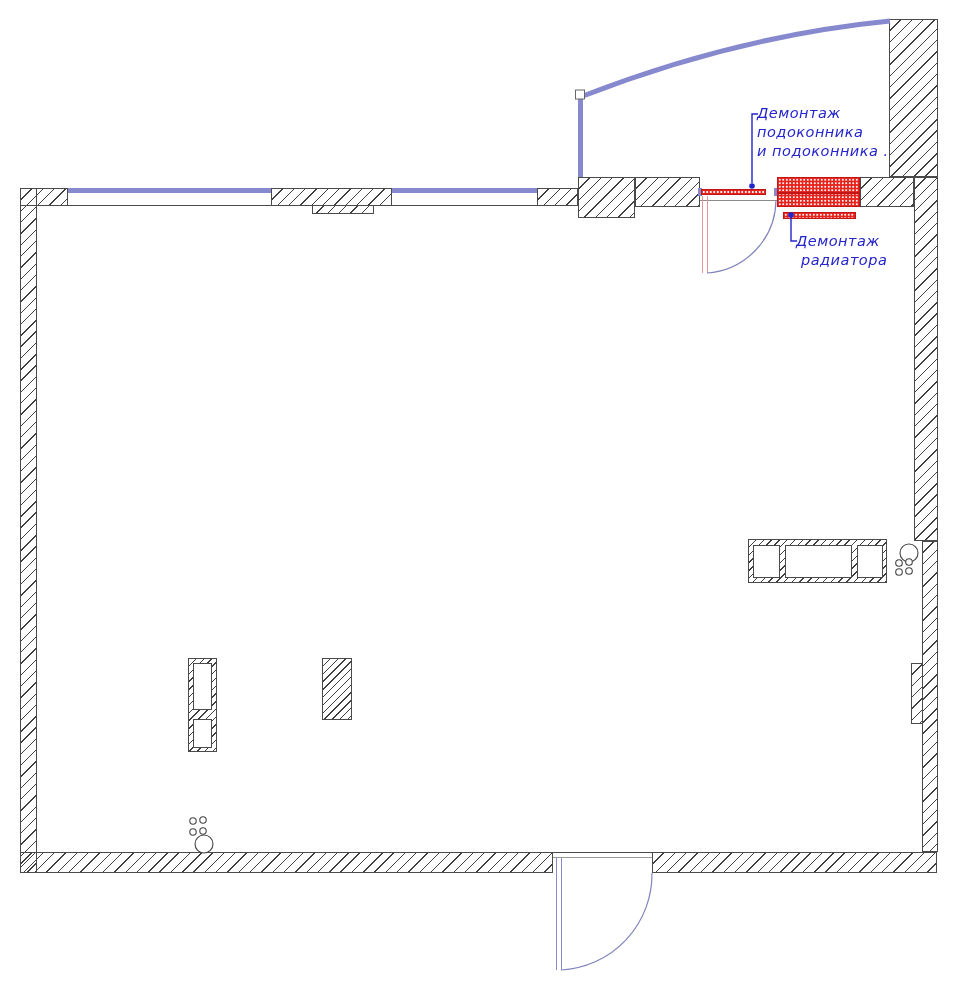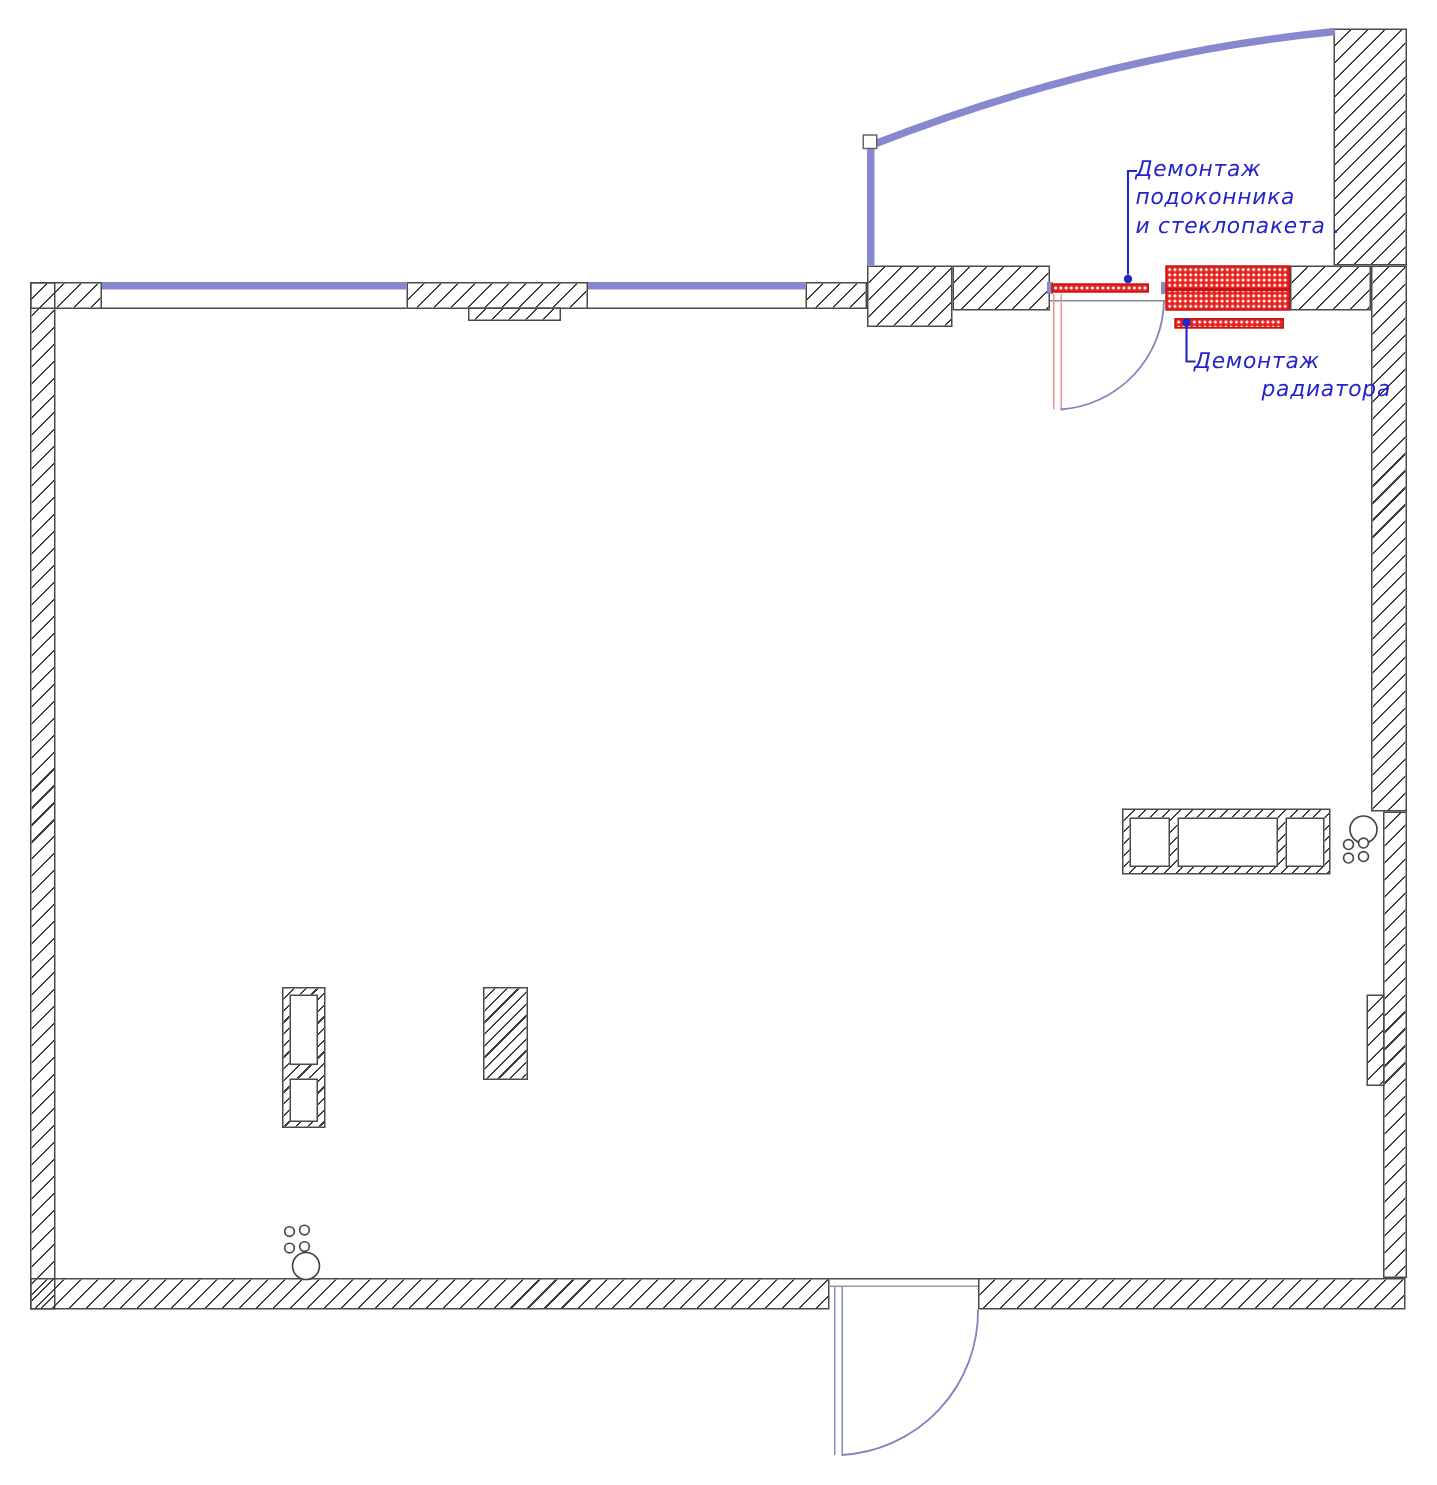--- a/index.html
+++ b/index.html
@@ -138,21 +138,21 @@
       <circle cx="899" cy="563" r="3.3"></circle>
       <circle cx="909" cy="562" r="3.3"></circle>
       <circle cx="899" cy="572" r="3.3"></circle>
       <circle cx="909" cy="571" r="3.3"></circle>
     </g>
   </svg>
 
   <div class="annotation" style="left:757px;top:104px;">
     <span class="ln">Демонтаж</span>
     <span class="ln">подоконника</span>
-    <span class="ln">и стеклопакета .</span>
+    <span class="ln">и подоконника .</span>
   </div>
 
   <div class="annotation" style="left:796px;top:232px;">
     <span class="ln">Демонтаж</span>
-    <span class="ln" style="padding-left:5px;margin-left:40px;">радиатора</span>
+    <span class="ln" style="padding-left:5px;">радиатора</span>
   </div>
 
 </div>
 
 </body></html>

